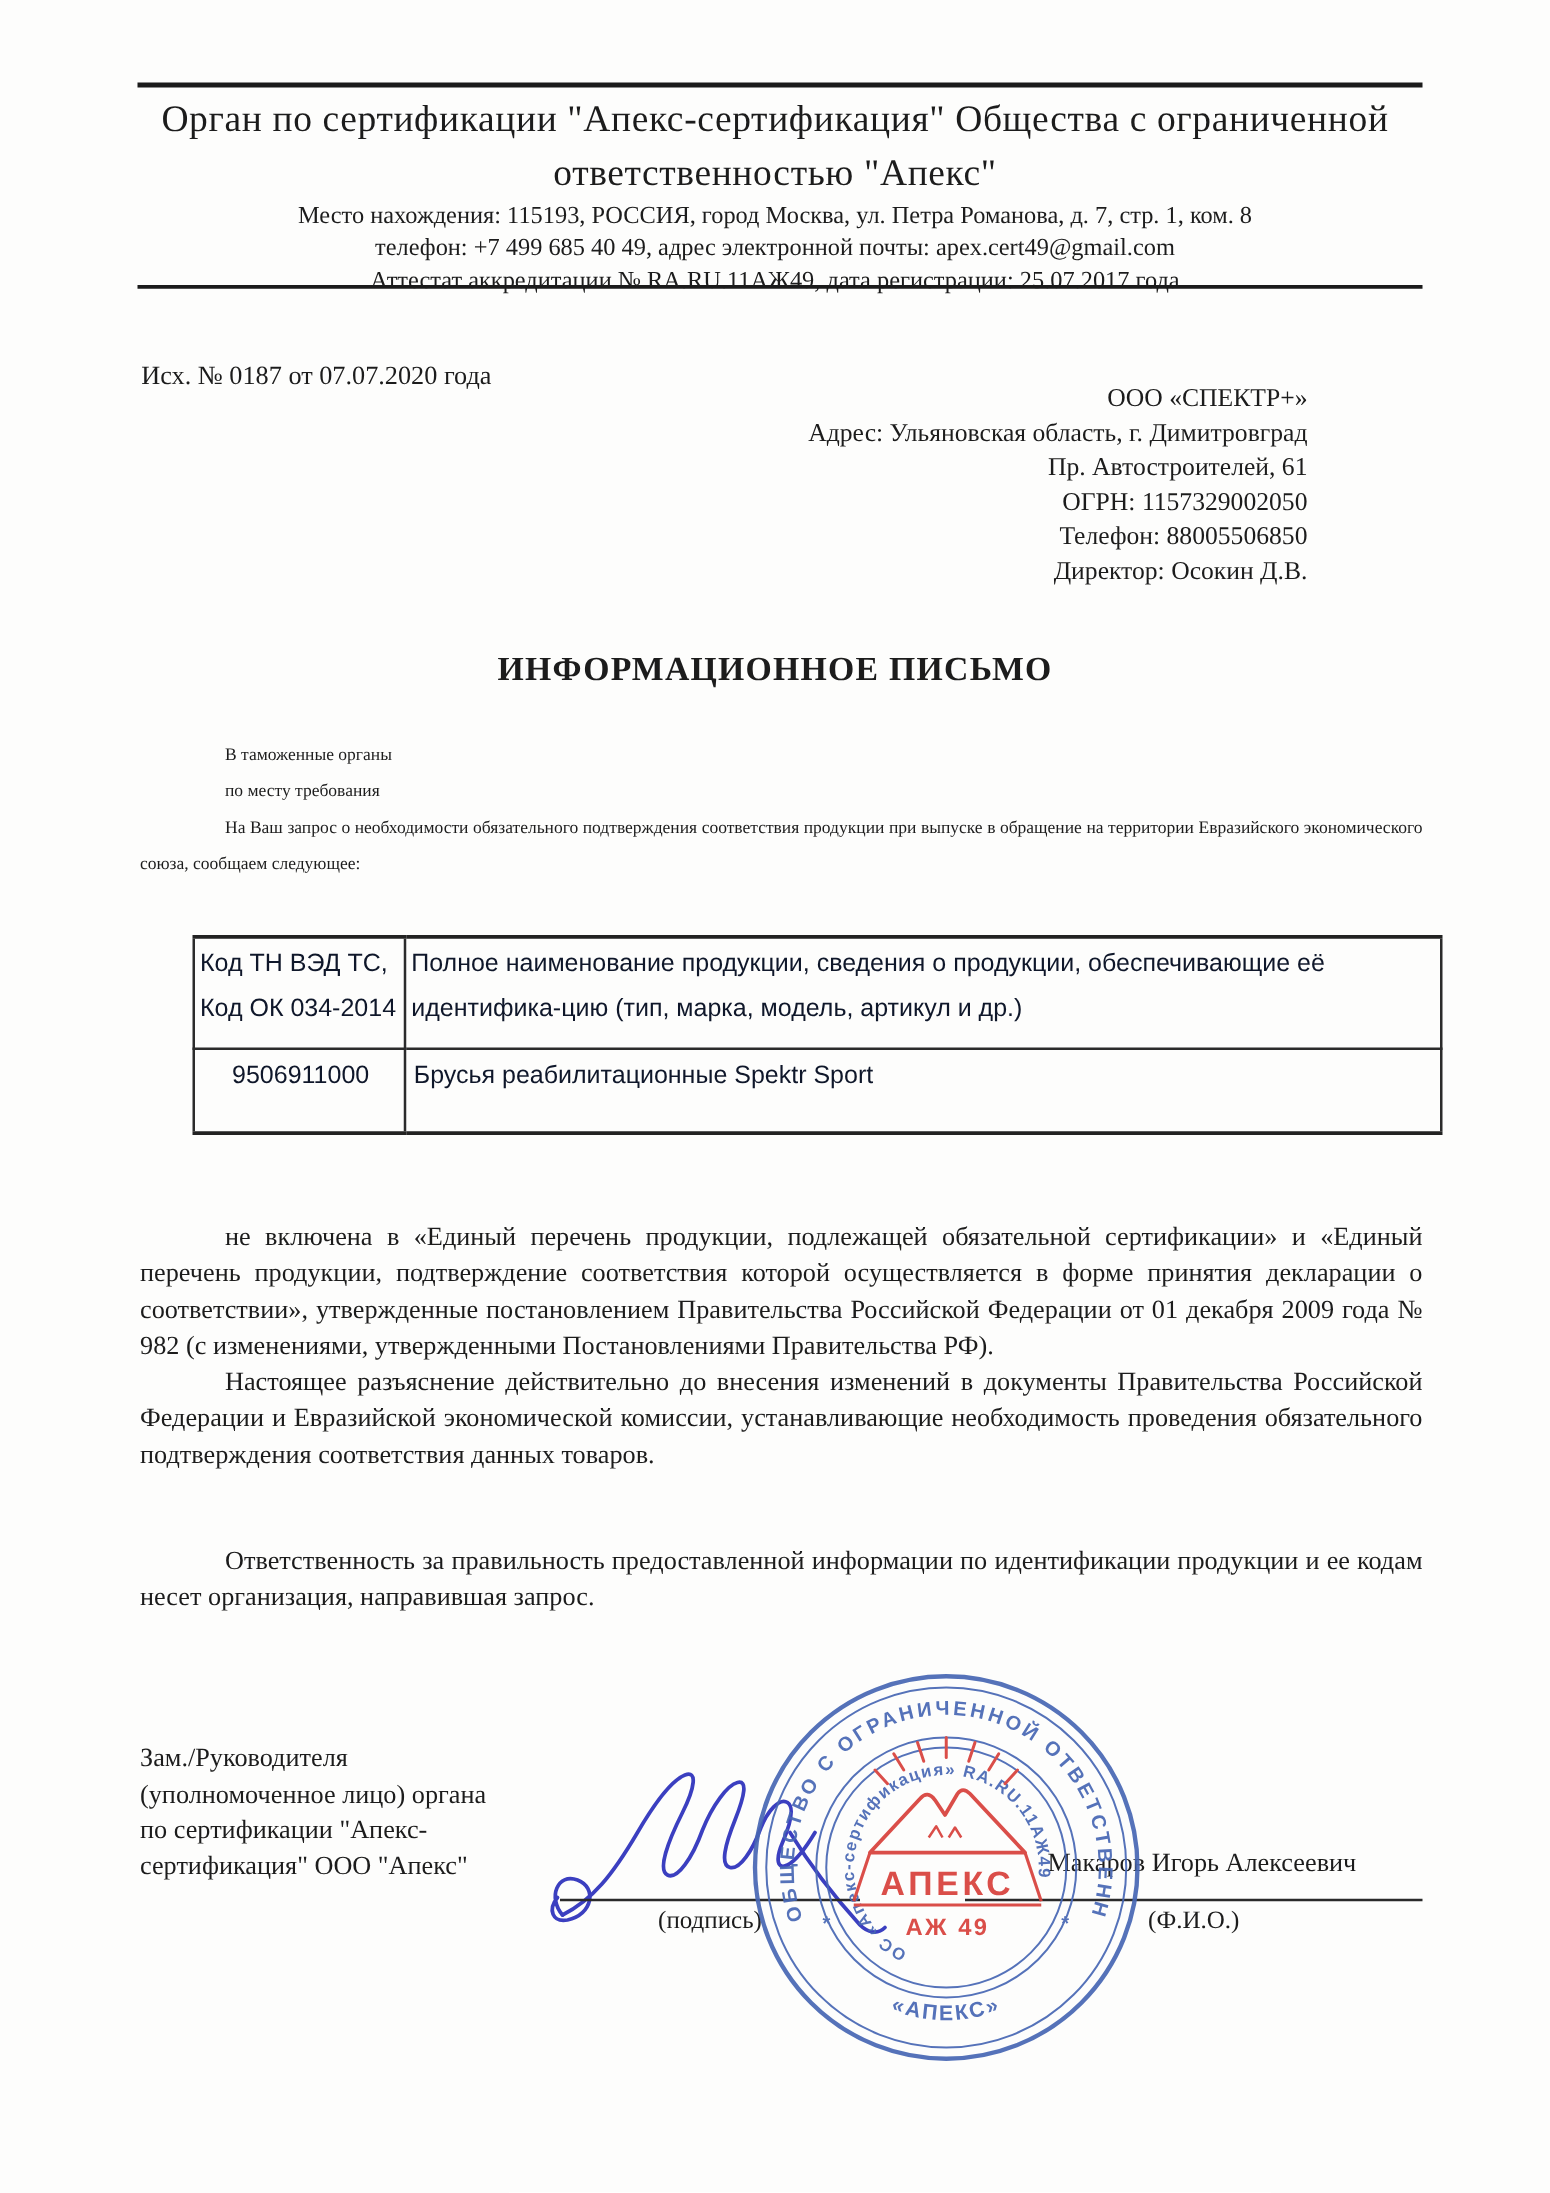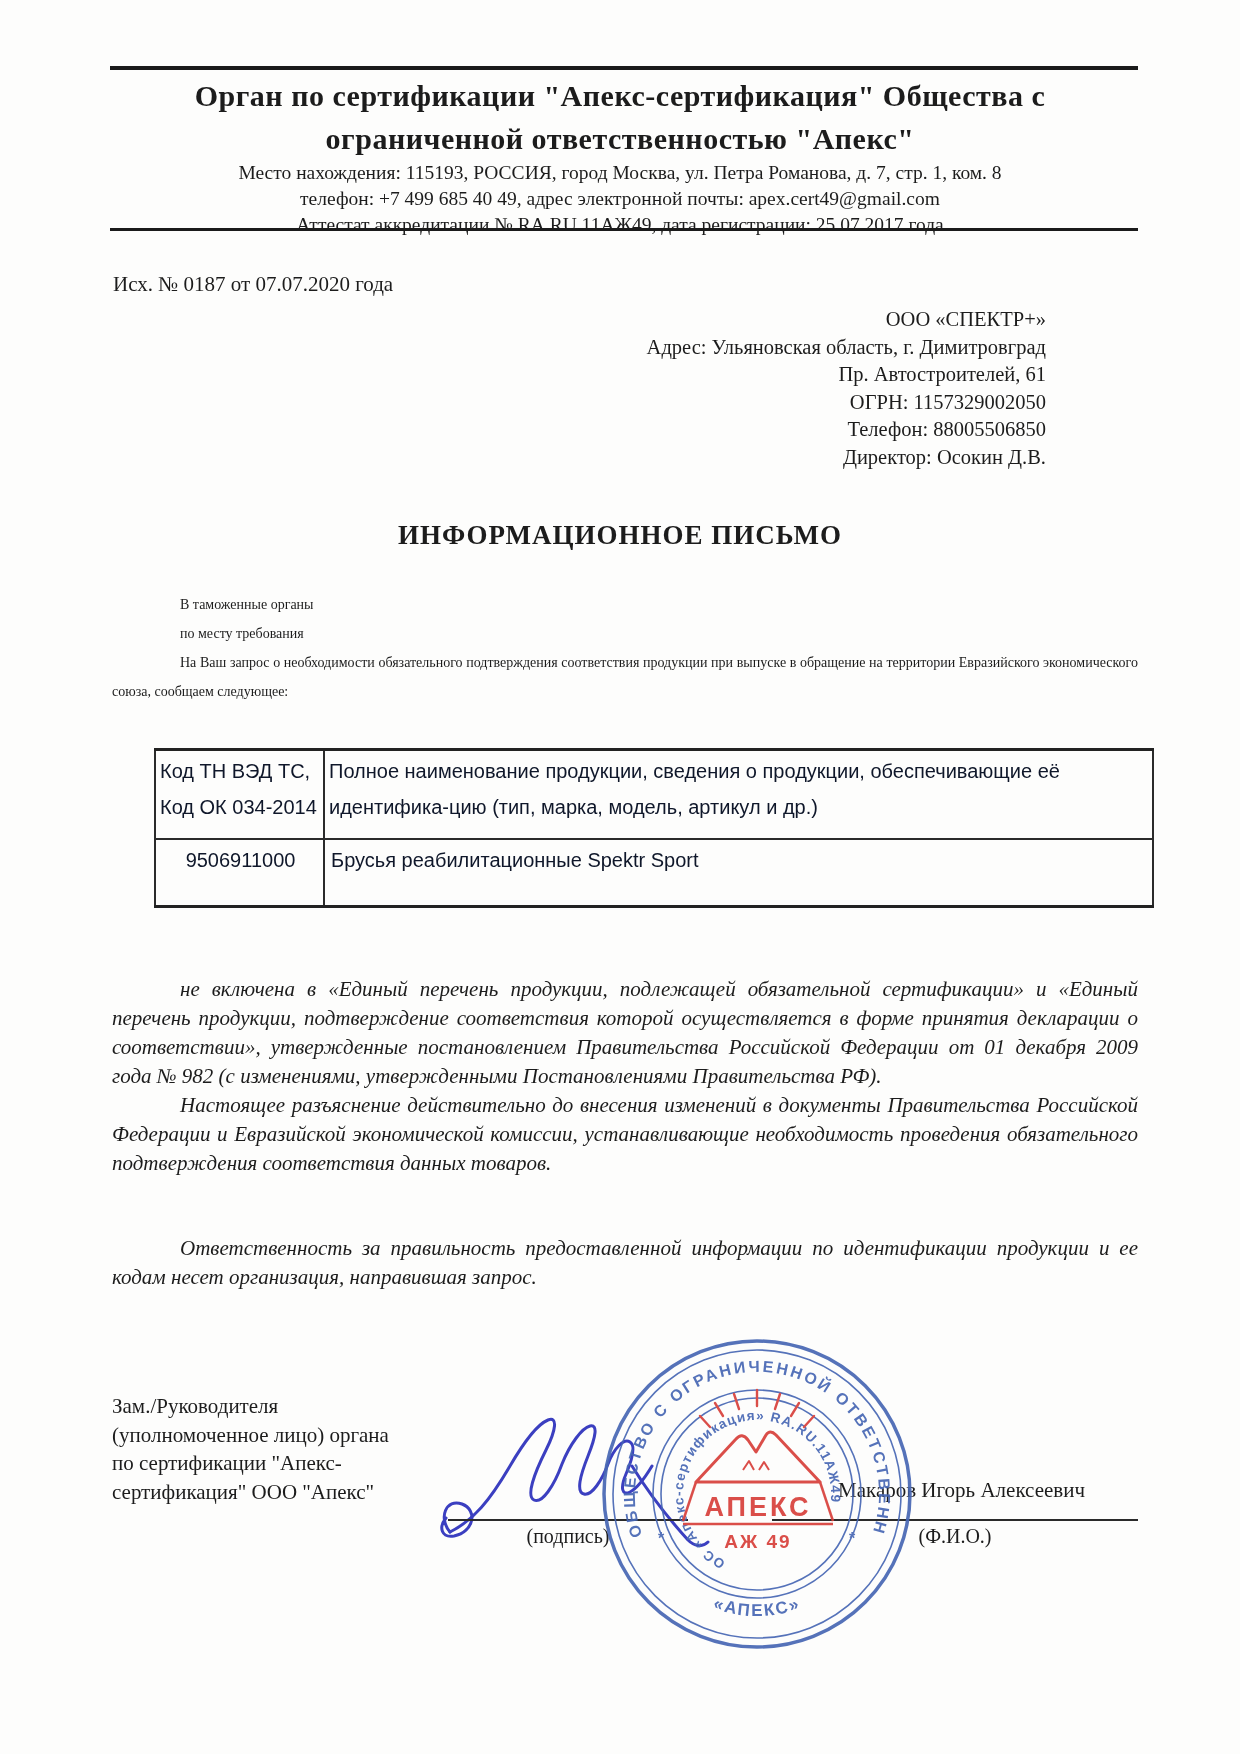--- a/index.html
+++ b/index.html
@@ -5,24 +5,24 @@
   html,body { margin:0; padding:0; background:#ffffff; }
   .page {
     position:relative; width:1240px; height:1754px; background:#fdfdfc;
     font-family:"Liberation Serif","DejaVu Serif",serif; color:#1c1c1c; overflow:hidden;
   }
   .rule { position:absolute; background:#1b1b1b; }
   .rule-top    { left:110px; top:66px;  width:1028px; height:4px; }
   .rule-bottom { left:110px; top:228px; width:1028px; height:3px; }
 
   .letterhead { position:absolute; left:120px; top:74px; width:1000px; text-align:center; }
-  .org-title  { font-size:30px; font-weight:bold; line-height:43px; letter-spacing:0.5px; }
+  .org-title  { font-size:30px; font-weight:normal; line-height:43px; letter-spacing:0.5px; }
   .lh-line    { font-size:19.5px; line-height:26px; }
 
-  .ref-line { position:absolute; left:113px; top:272px; font-size:21px;text-align:right; }
+  .ref-line { position:absolute; left:113px; top:288px; font-size:21px;text-align:right; }
 
   .recipient { position:absolute; right:194px; top:306px; text-align:right;
                font-size:20.5px; line-height:27.5px; }
 
   .doc-title { position:absolute; left:0; top:520px; width:1240px; text-align:center;
                font-size:27px; font-weight:bold; letter-spacing:1px; }
 
   .body-text { position:absolute; left:112px; top:590px; width:1026px;
                font-size:14px; line-height:29px; }
   .body-text .addr { text-indent:68px; }
@@ -34,21 +34,21 @@
                 font-size:20px; color:#0f172a; }
   .prod-table col.c1 { width:169px; }
   .prod-table td { border:2px solid #2b2b2b; vertical-align:top; }
   .prod-table tr.hdr td { border-top:3px solid #222; line-height:36px; height:85px; padding:2px 4px 0 4px; }
   .prod-table tr.r td   { height:58px; padding:7px 4px 0 6px; line-height:26px; }
   .prod-table tr.last td{ border-bottom:3px solid #222; }
   .prod-table .code { text-align:center; padding-top:7px; }
 
   .paras { position:absolute; left:112px; top:975px; width:1026px;
            font-size:21px; line-height:29px; }
-  .paras p { margin:0; text-indent:68px; text-align:justify;font-style:italic; }
+  .paras p { margin:0; text-indent:68px; text-align:justify; }
   .paras p.gap { margin-top:56px; }
 
   .signoff { position:absolute; left:112px; top:1392px; font-size:21px; line-height:28.5px; }
 
   .sig-line  { position:absolute; left:448px; top:1519px; width:240px; height:2px; background:#2a2a2a; }
   .sig-label { position:absolute; left:448px; top:1525px; width:240px; text-align:center; font-size:20px; }
   .fio-name  { position:absolute; left:838px; top:1478px; font-size:21px; }
   .fio-line  { position:absolute; left:772px; top:1519px; width:366px; height:2px; background:#2a2a2a; }
   .fio-label { position:absolute; left:772px; top:1525px; width:366px; text-align:center; font-size:20px; }
 

